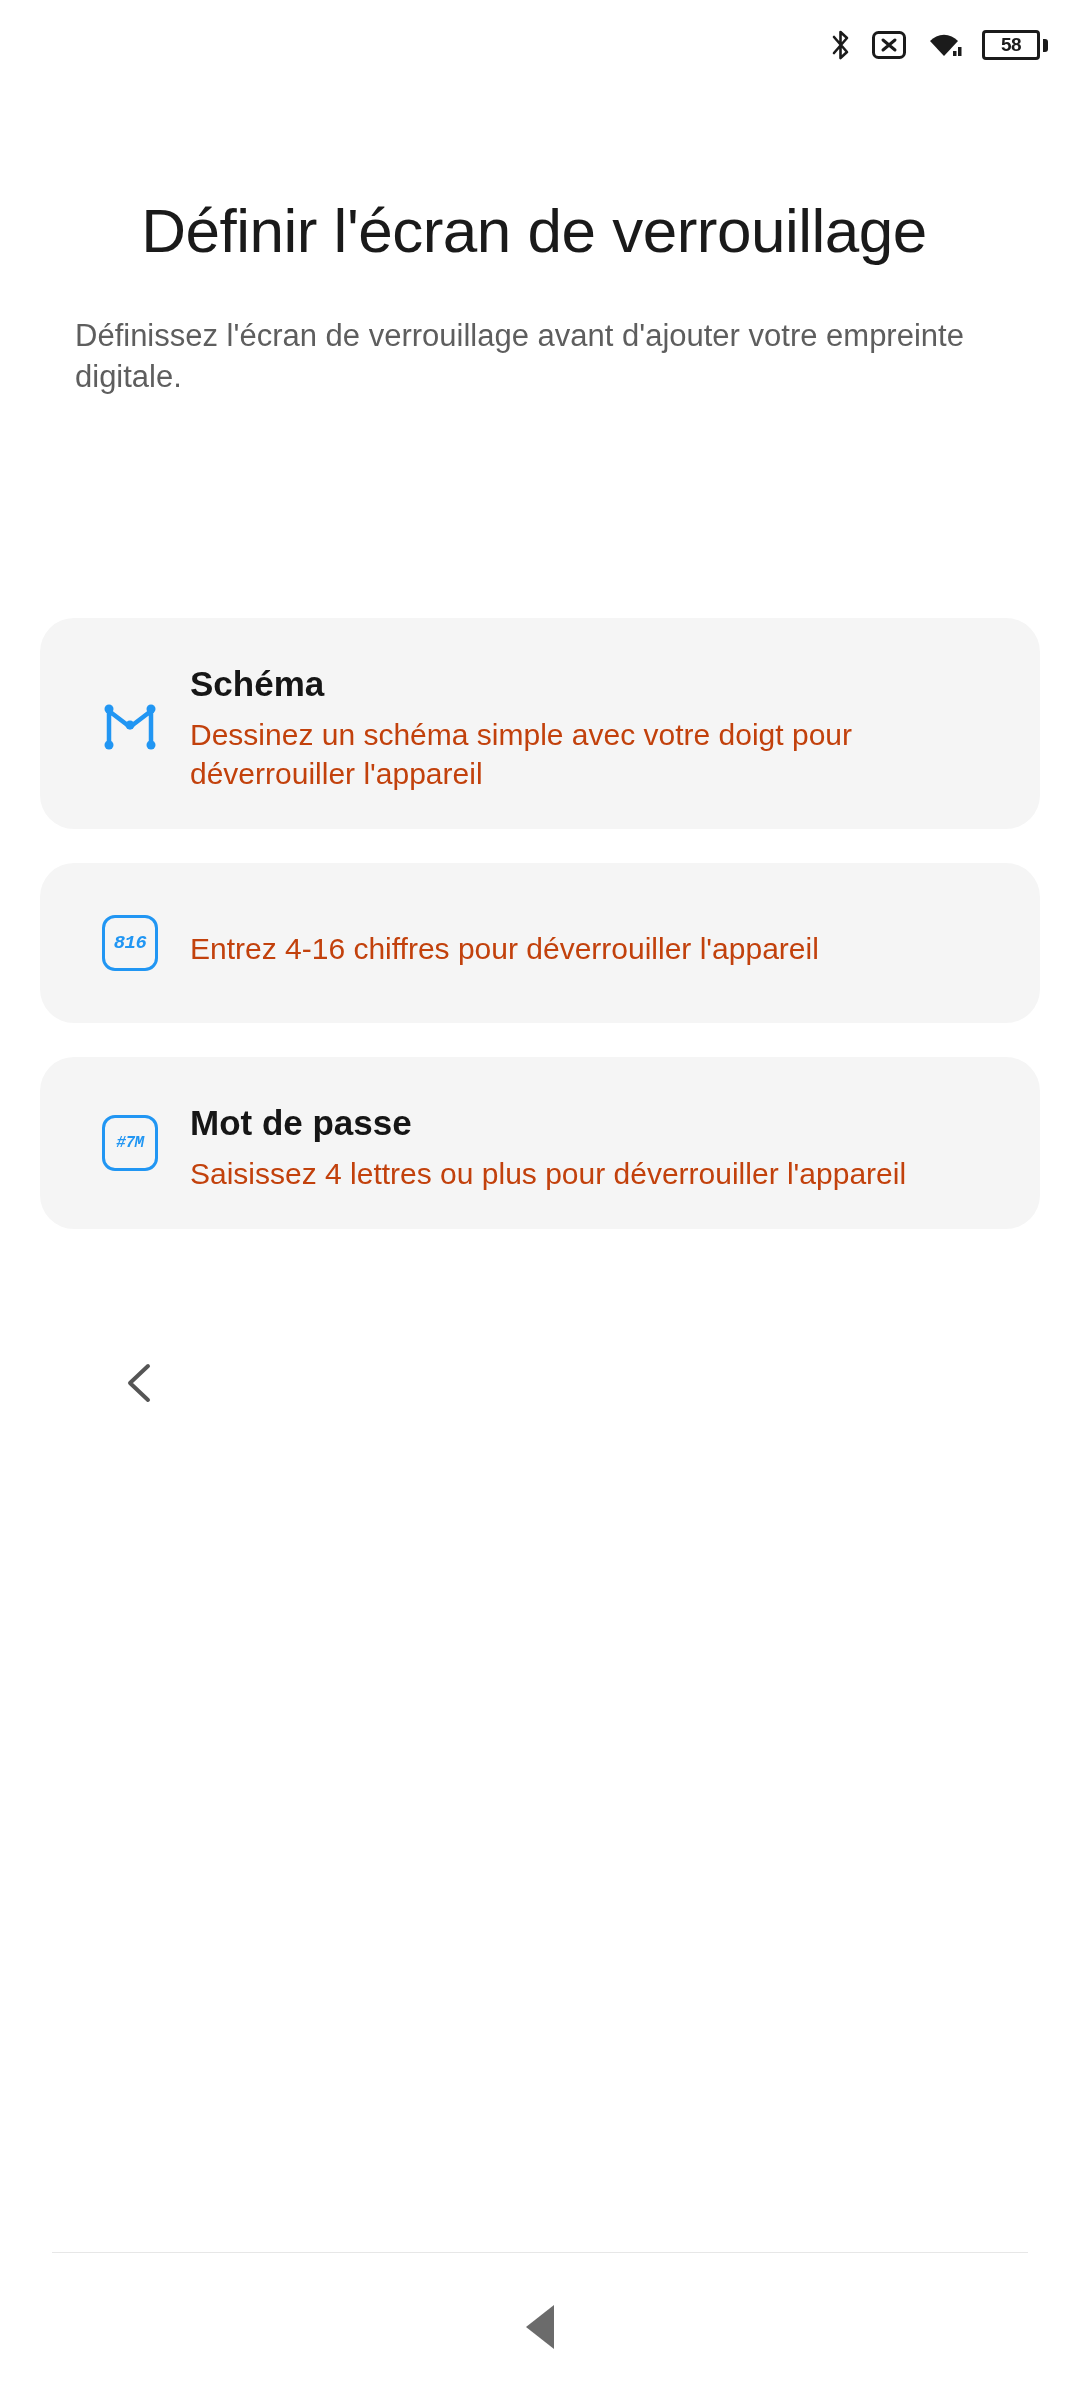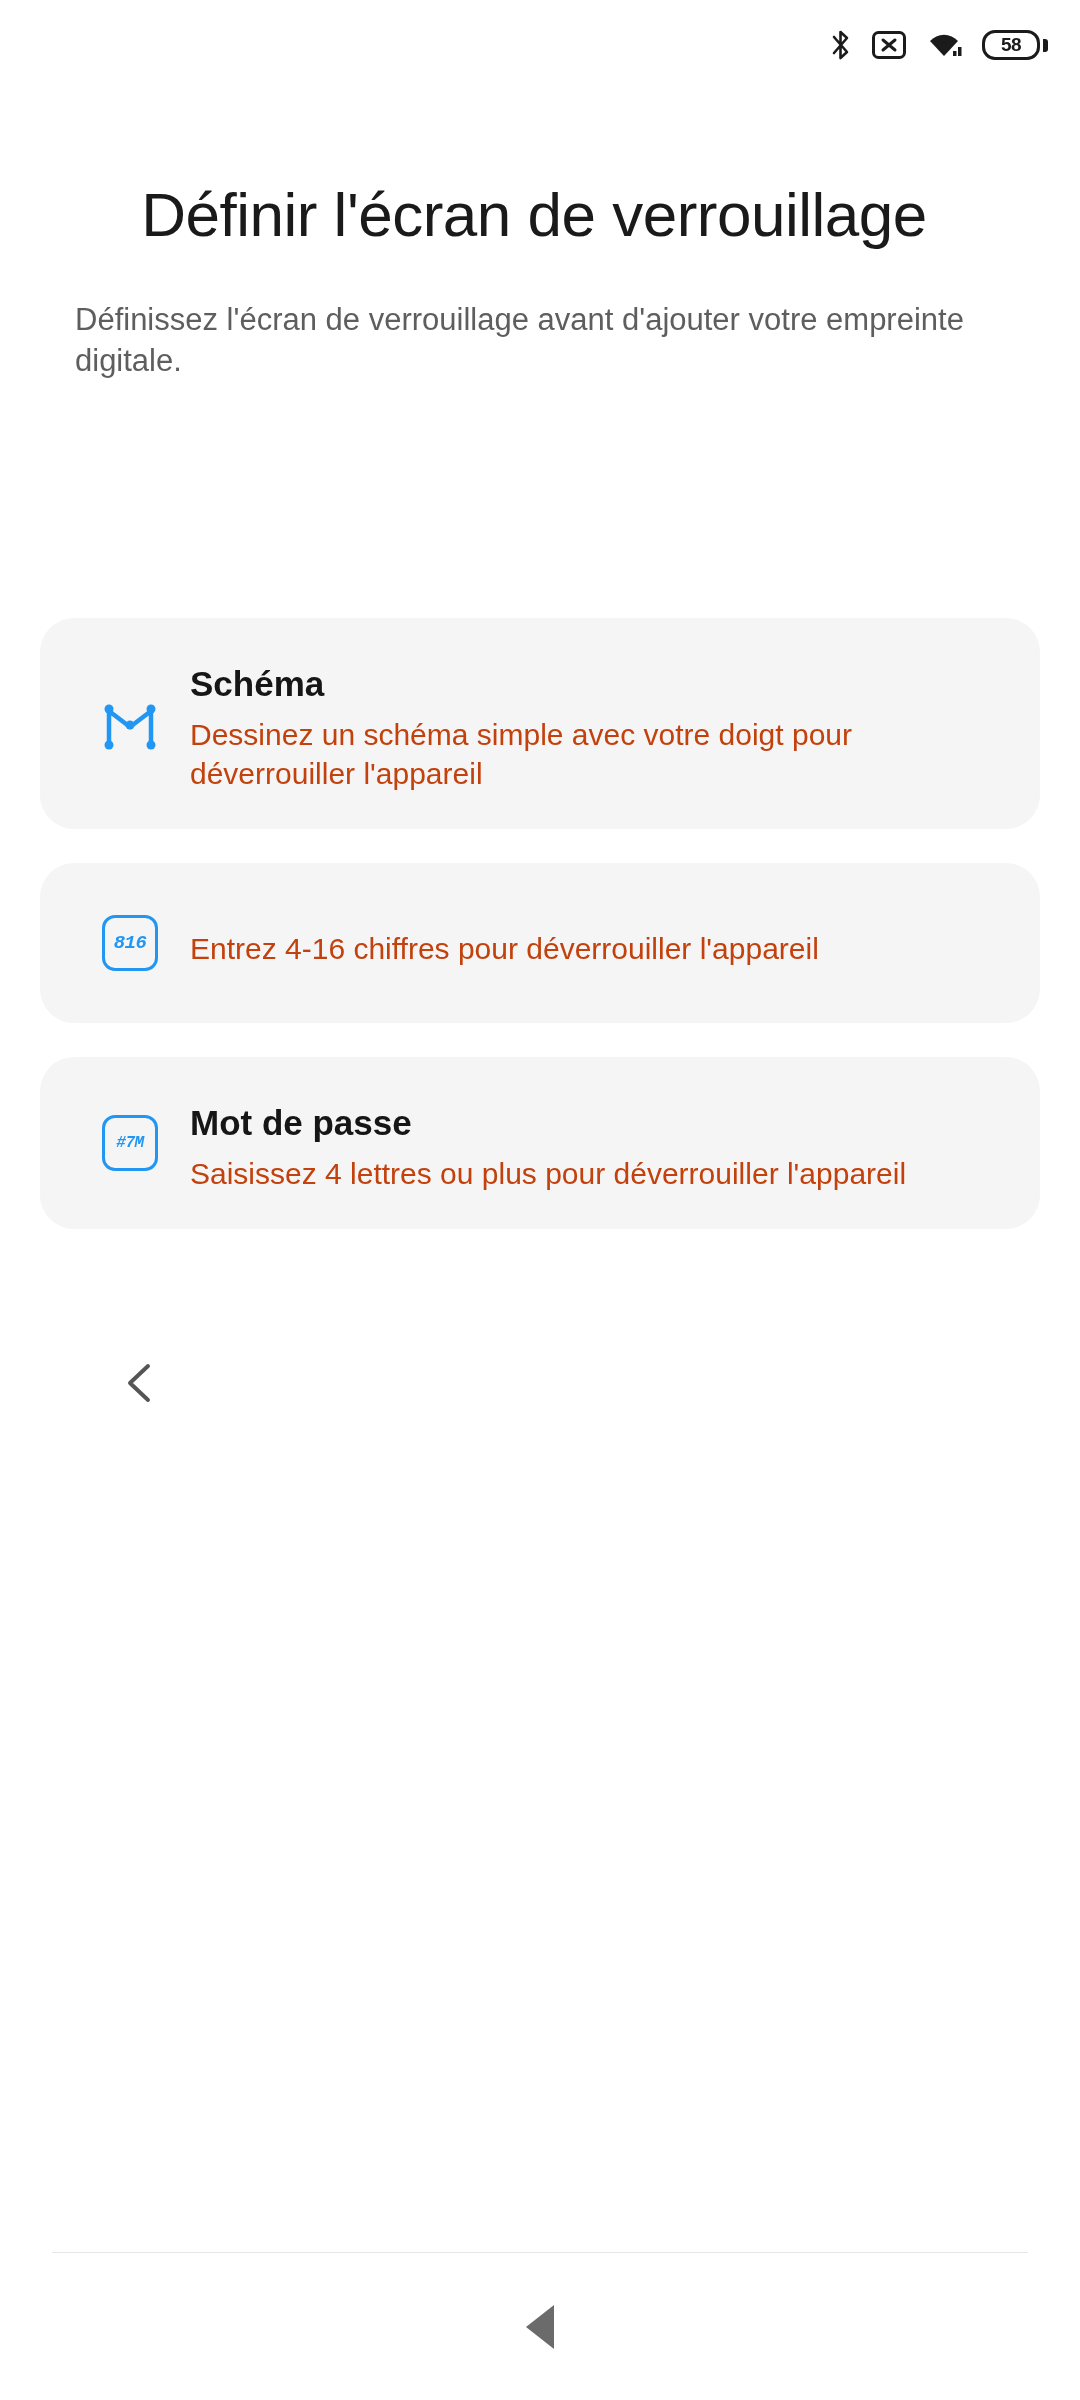--- a/index.html
+++ b/index.html
@@ -32,40 +32,40 @@
   .status-icon { display: flex; align-items: center; justify-content: center; }
   .battery {
     display: flex;
     align-items: center;
     gap: 3px;
   }
   .battery-body {
     width: 58px;
     height: 30px;
     border: 3px solid #1b1b1b;
-    border-radius: 13px;
+    border-radius: 4px;
     display: flex;
     align-items: center;
     justify-content: center;
     font-size: 19px;
     font-weight: 700;
     color: #1b1b1b;
     letter-spacing: -0.5px;
   }
   .battery-cap {
     width: 5px;
     height: 13px;
     background: #1b1b1b;
     border-radius: 0 3px 3px 0;
   }
 
   
   .header {
     position: absolute;
-    top: 180px;
+    top: 196px;
     left: 0;
     width: 1068px;
     padding: 0 70px;
   }
   .page-title {
     font-size: 62px;
     line-height: 1.12;
     font-weight: 400;
     color: #1a1a1a;
     text-align: center;

